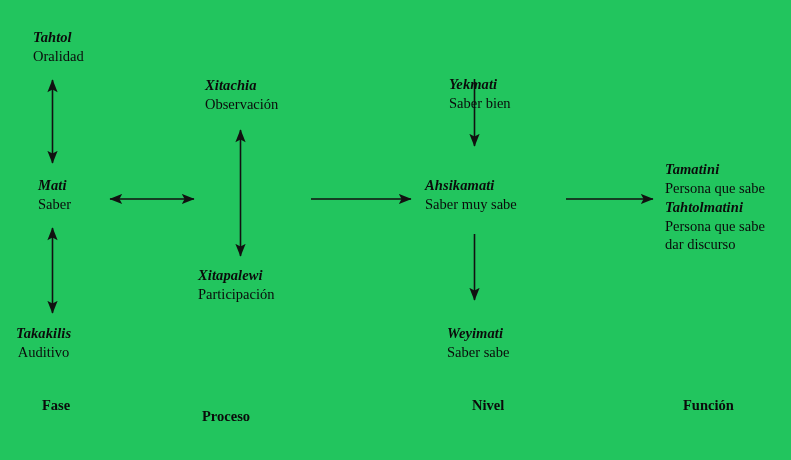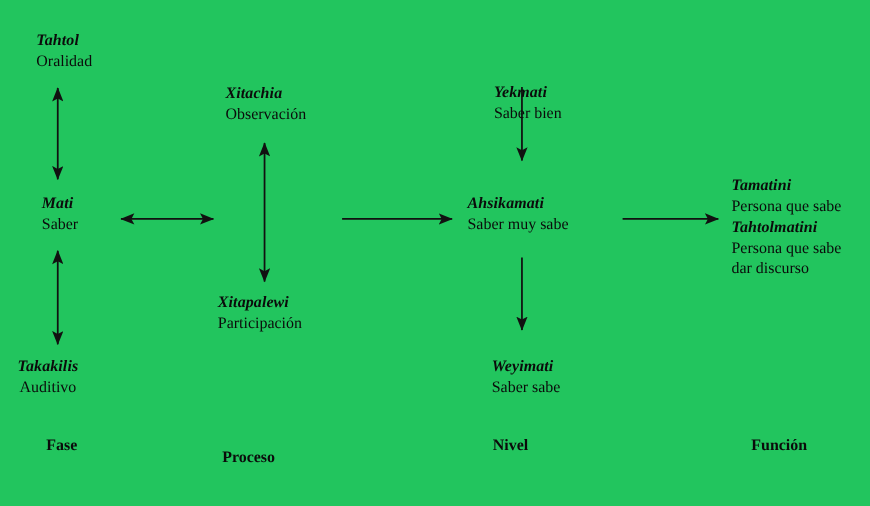--- a/index.html
+++ b/index.html
@@ -131,16 +131,16 @@
   </div>
 
   <div class="node" style="left:665px; top:198px;">
     <div class="term">Tahtolmatini</div>
     <div class="gloss">Persona que sabe</div>
     <div class="gloss">dar discurso</div>
   </div>
 
   <div class="col-label" style="left:42px; top:397px;">Fase</div>
   <div class="col-label" style="left:202px; top:408px;">Proceso</div>
-  <div class="col-label" style="left:448px; top:397px;">Nivel</div>
+  <div class="col-label" style="left:472px; top:397px;">Nivel</div>
   <div class="col-label" style="left:683px; top:397px;">Función</div>
 
 </div>
 
 </body></html>

